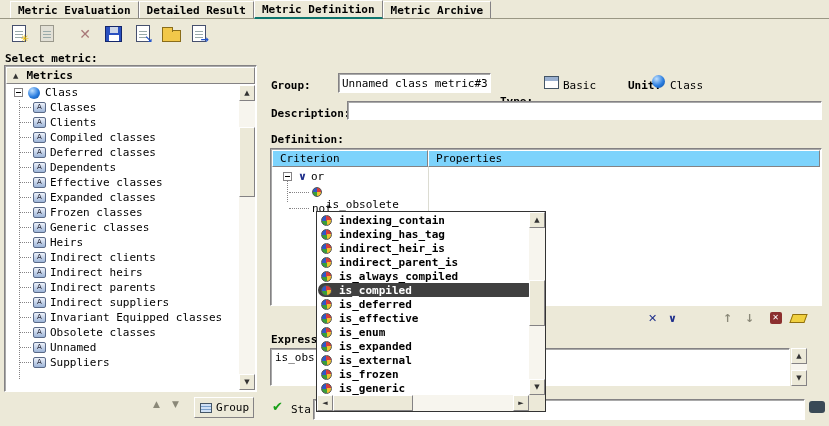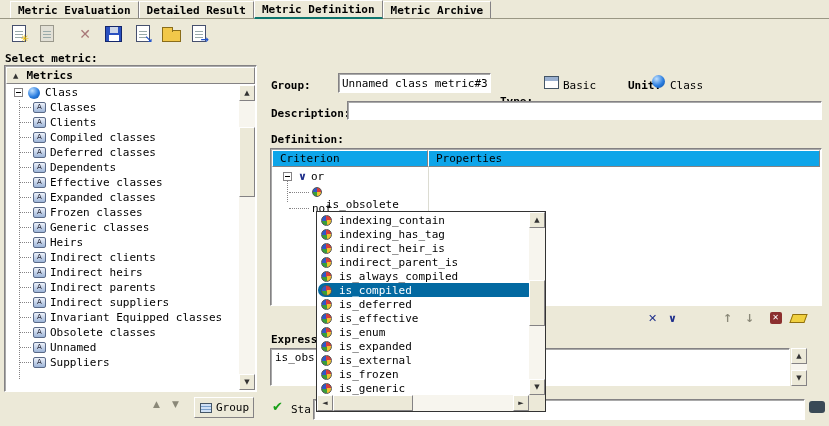--- a/index.html
+++ b/index.html
@@ -59,41 +59,41 @@
             display:flex; align-items:center; justify-content:center; font-size:7px; color:#333;
             font-family:"DejaVu Sans",sans-serif; cursor:default; }
   .sb-thumb { position:absolute; background:#ece9d8; border:1px solid; border-color:#fff #848284 #848284 #fff; }
 
   
   .sunken-input { position:absolute; border:1px solid; border-color:#848284 #fff #fff #848284; background:#fff;
                   box-shadow: inset 1px 1px 0 rgba(64,64,64,.45); font-family:"DejaVu Sans Mono",monospace;
                   font-size:11px; padding:1px 3px; outline:none; }
   .type-icon { position:relative; width:15px; height:13px; border:1px solid #456; background:#fff; }
   .type-icon:before { content:""; position:absolute; left:0; right:0; top:0; height:4px; background:#9ab0d0; }
-  .grid-hdr { background:#0ea5e9; border:1px solid; border-color:#fff #848284 #848284 #fff;
+  .grid-hdr { background:#7dd3fc; border:1px solid; border-color:#fff #848284 #848284 #fff;
               display:flex; align-items:center; padding-left:7px; }
   .crit-icon { flex:none; width:11px; height:11px; border-radius:50%; border:1px solid #555;
                background:conic-gradient(#d83c3c 0 90deg, #f0c030 90deg 180deg, #38a038 180deg 270deg, #3058c8 270deg 360deg); }
   .mini-grid { position:relative; width:12px; height:10px; border:1px solid #456;
                background:repeating-linear-gradient(#cfe0f5 0 2px, #7aa0cc 2px 3px); margin-right:4px; }
   .op-btn { position:absolute; top:309px; width:19px; height:18px; display:flex; align-items:center; justify-content:center;
             font-family:"DejaVu Sans",sans-serif; font-weight:bold; cursor:default; }
   .eraser { width:15px; height:9px; background:#f0d040; border:1px solid #907010; transform:skewX(-20deg); }
   .delblock { width:12px; height:12px; background:#8c2f2f; color:#fff; font-size:8px; line-height:12px; text-align:center;
               font-family:"DejaVu Sans",sans-serif; border-radius:2px; }
   .bubble { position:relative; width:16px; height:12px; background:#3a4a56; border-radius:3px; }
   .bubble:after { content:""; position:absolute; left:3px; bottom:-4px; border:4px solid transparent; border-top-color:#3a4a56; border-left-width:2px; }
 
   
   #dropdown { position:absolute; left:316px; top:211px; width:230px; height:201px;
               background:#fff; border:1px solid #333; z-index:50; }
-  .dd-items { position:absolute; left:1px; top:1px; right:10px; height:183px; overflow:hidden; }
+  .dd-items { position:absolute; left:1px; top:1px; right:10px; height:183px; overflow:hidden;font-weight:bold; }
   .dd-row { height:14px; display:flex; align-items:center; gap:5px; padding-left:3px; white-space:nowrap; cursor:default; }
   .dd-row .lbl { padding:0 2px; }
-  .dd-row.selected { background:#0369a1; color:#fff;border-radius:7px; }
+  .dd-row.selected { background:#404040; color:#fff;border-radius:7px; }
 </style>
 </head>
 <body>
 
 <div id="screen">
 
   <div class="tabbar">
 
       <div class="tab">
         <span>Metric Evaluation</span>

